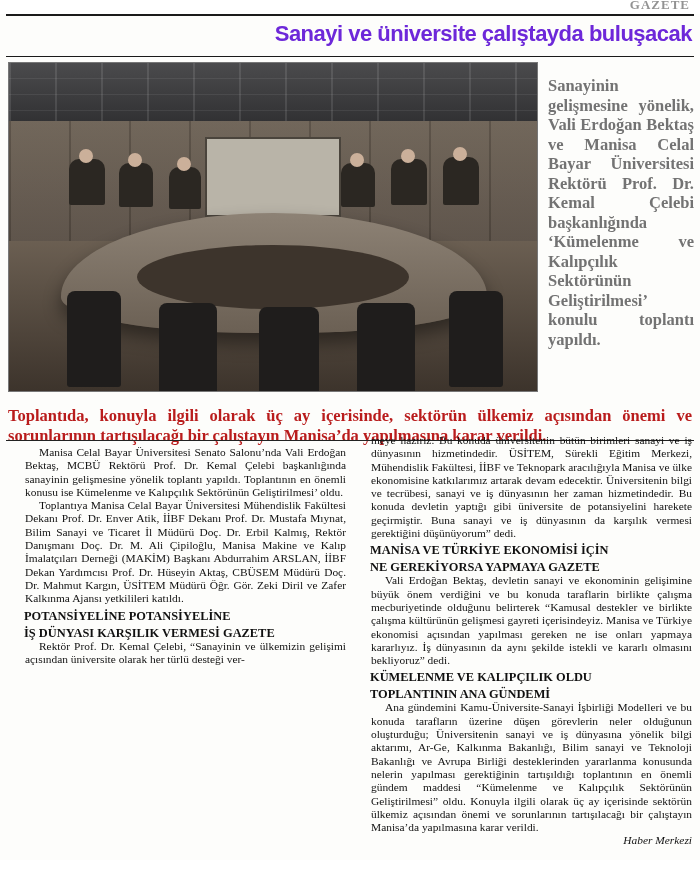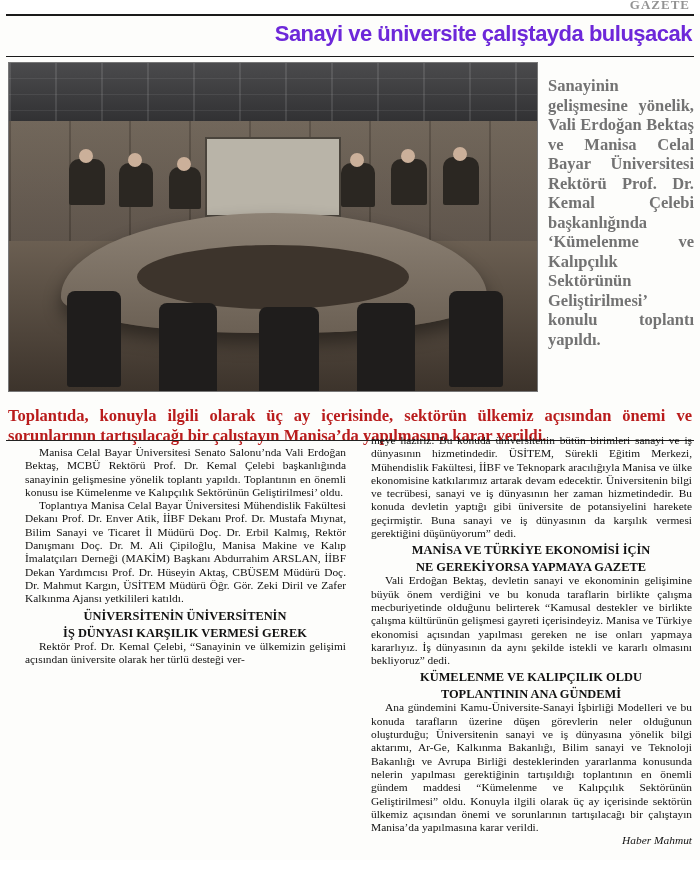--- a/index.html
+++ b/index.html
@@ -183,21 +183,21 @@
   }
   .col p { margin: 0 0 0 15px; text-indent: 14px; }
   .col p.noindent { text-indent: 0; }
   .col h4 {
     margin: 3px 0 0 0;
     font-family: "Liberation Serif", serif;
     font-weight: bold;
     font-size: 12.4px;
     line-height: 14px;
     text-indent: 14px;
-    text-align: center;
+    text-align: left;
   }
   .col-left {
     top: 446px;
     left: 10px;
     width: 336px;
   }
   .col-right {
     top: 434px;
     left: 356px;
     width: 336px;
@@ -248,29 +248,29 @@
   </div>
 
   <div class="deck">Sanayinin gelişmesine yönelik, Vali Erdoğan Bektaş ve Manisa Celal Bayar Üniversitesi Rektörü Prof. Dr. Kemal Çelebi başkanlığında ‘Kümelenme ve Kalıpçılık Sektörünün Geliştirilmesi’ konulu toplantı yapıldı.</div>
 
   <div class="summary">Toplantıda, konuyla ilgili olarak üç ay içerisinde, sektörün ülkemiz açısından önemi ve sorunlarının tartışılacağı bir çalıştayın Manisa’da yapılmasına karar verildi.</div>
   <div class="rule-mid"></div>
 
   <div class="col col-left">
     <p>Manisa Celal Bayar Üniversitesi Senato Salonu’nda Vali Erdoğan Bektaş, MCBÜ Rektörü Prof. Dr. Kemal Çelebi başkanlığında sanayinin gelişmesine yönelik toplantı yapıldı. Toplantının en önemli konusu ise Kümelenme ve Kalıpçılık Sektörünün Geliştirilmesi’ oldu.</p>
     <p>Toplantıya Manisa Celal Bayar Üniversitesi Mühendislik Fakültesi Dekanı Prof. Dr. Enver Atik, İİBF Dekanı Prof. Dr. Mustafa Mıynat, Bilim Sanayi ve Ticaret İl Müdürü Doç. Dr. Erbil Kalmış, Rektör Danışmanı Doç. Dr. M. Ali Çipiloğlu, Manisa Makine ve Kalıp İmalatçıları Derneği (MAKİM) Başkanı Abdurrahim ARSLAN, İİBF Dekan Yardımcısı Prof. Dr. Hüseyin Aktaş, CBÜSEM Müdürü Doç. Dr. Mahmut Kargın, ÜSİTEM Müdürü Öğr. Gör. Zeki Diril ve Zafer Kalkınma Ajansı yetkilileri katıldı.</p>
-    <h4>ÜNİVERSİTENİN ÜNİVERSİTENİN</h4>
-    <h4>İŞ DÜNYASI KARŞILIK VERMESİ GEREK</h4>
+    <h4>POTANSİYELİNE POTANSİYELİNE</h4>
+    <h4>İŞ DÜNYASI KARŞILIK VERMESİ GAZETE</h4>
     <p>Rektör Prof. Dr. Kemal Çelebi, “Sanayinin ve ülkemizin gelişimi açısından üniversite olarak her türlü desteği ver-</p>
   </div>
 
   <div class="col col-right">
     <p class="noindent">meye hazırız. Bu konuda üniversitenin bütün birimleri sanayi ve iş dünyasının hizmetindedir. ÜSİTEM, Sürekli Eğitim Merkezi, Mühendislik Fakültesi, İİBF ve Teknopark aracılığıyla Manisa ve ülke ekonomisine katkılarımız artarak devam edecektir. Üniversitenin bilgi ve tecrübesi, sanayi ve iş dünyasının her zaman hizmetindedir. Bu konuda devletin yaptığı gibi üniversite de potansiyelini harekete geçirmiştir. Buna sanayi ve iş dünyasının da karşılık vermesi gerektiğini düşünüyorum” dedi.</p>
     <h4>MANİSA VE TÜRKİYE EKONOMİSİ İÇİN</h4>
     <h4>NE GEREKİYORSA YAPMAYA GAZETE</h4>
     <p>Vali Erdoğan Bektaş, devletin sanayi ve ekonominin gelişimine büyük önem verdiğini ve bu konuda taraflarin birlikte çalışma mecburiyetinde olduğunu belirterek “Kamusal destekler ve birlikte çalışma kültürünün gelişmesi gayreti içerisindeyiz. Manisa ve Türkiye ekonomisi açısından yapılması gereken ne ise onları yapmaya kararlıyız. İş dünyasının da aynı şekilde istekli ve kararlı olmasını bekliyoruz” dedi.</p>
     <h4>KÜMELENME VE KALIPÇILIK OLDU</h4>
     <h4>TOPLANTININ ANA GÜNDEMİ</h4>
     <p>Ana gündemini Kamu-Üniversite-Sanayi İşbirliği Modelleri ve bu konuda tarafların üzerine düşen görevlerin neler olduğunun oluşturduğu; Üniversitenin sanayi ve iş dünyasına yönelik bilgi aktarımı, Ar-Ge, Kalkınma Bakanlığı, Bilim sanayi ve Teknoloji Bakanlığı ve Avrupa Birliği desteklerinden yararlanma konusunda nelerin yapılması gerektiğinin tartışıldığı toplantının en önemli gündem maddesi “Kümelenme ve Kalıpçılık Sektörünün Geliştirilmesi” oldu. Konuyla ilgili olarak üç ay içerisinde sektörün ülkemiz açısından önemi ve sorunlarının tartışılacağı bir çalıştayın Manisa’da yapılmasına karar verildi.</p>
-    <p class="sig" style="text-indent:0; text-align:right;">Haber Mahmut</p>
+    <p class="sig" style="text-indent:0; text-align:right;">Haber Merkezi</p>
   </div>
 
 </div>
 
 </body></html>

